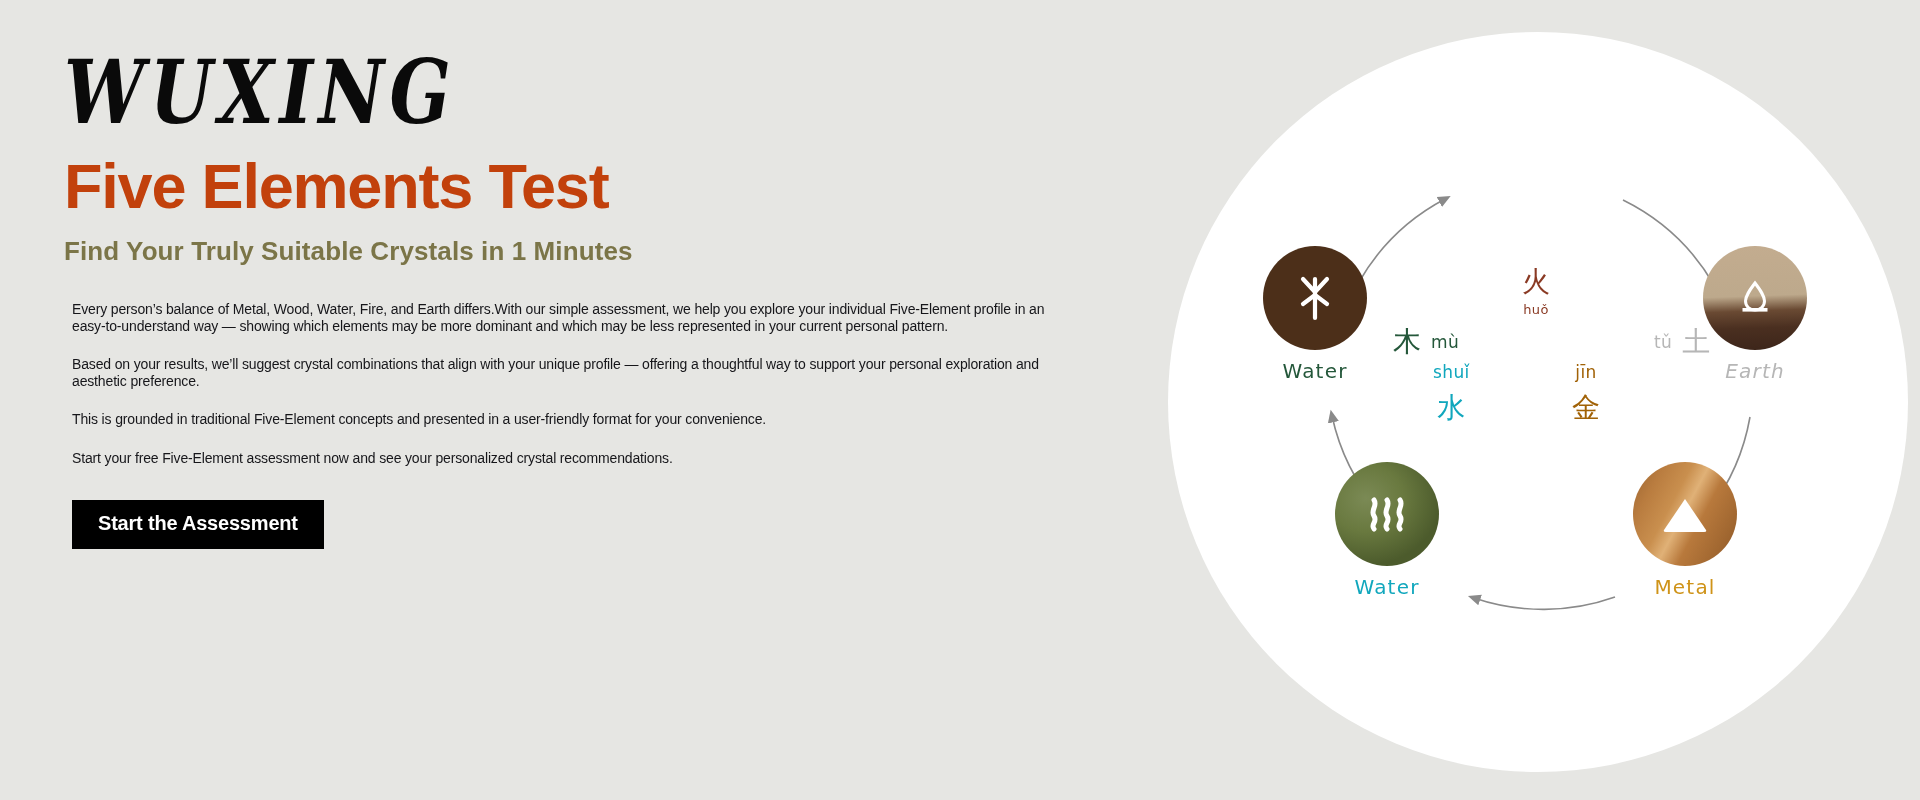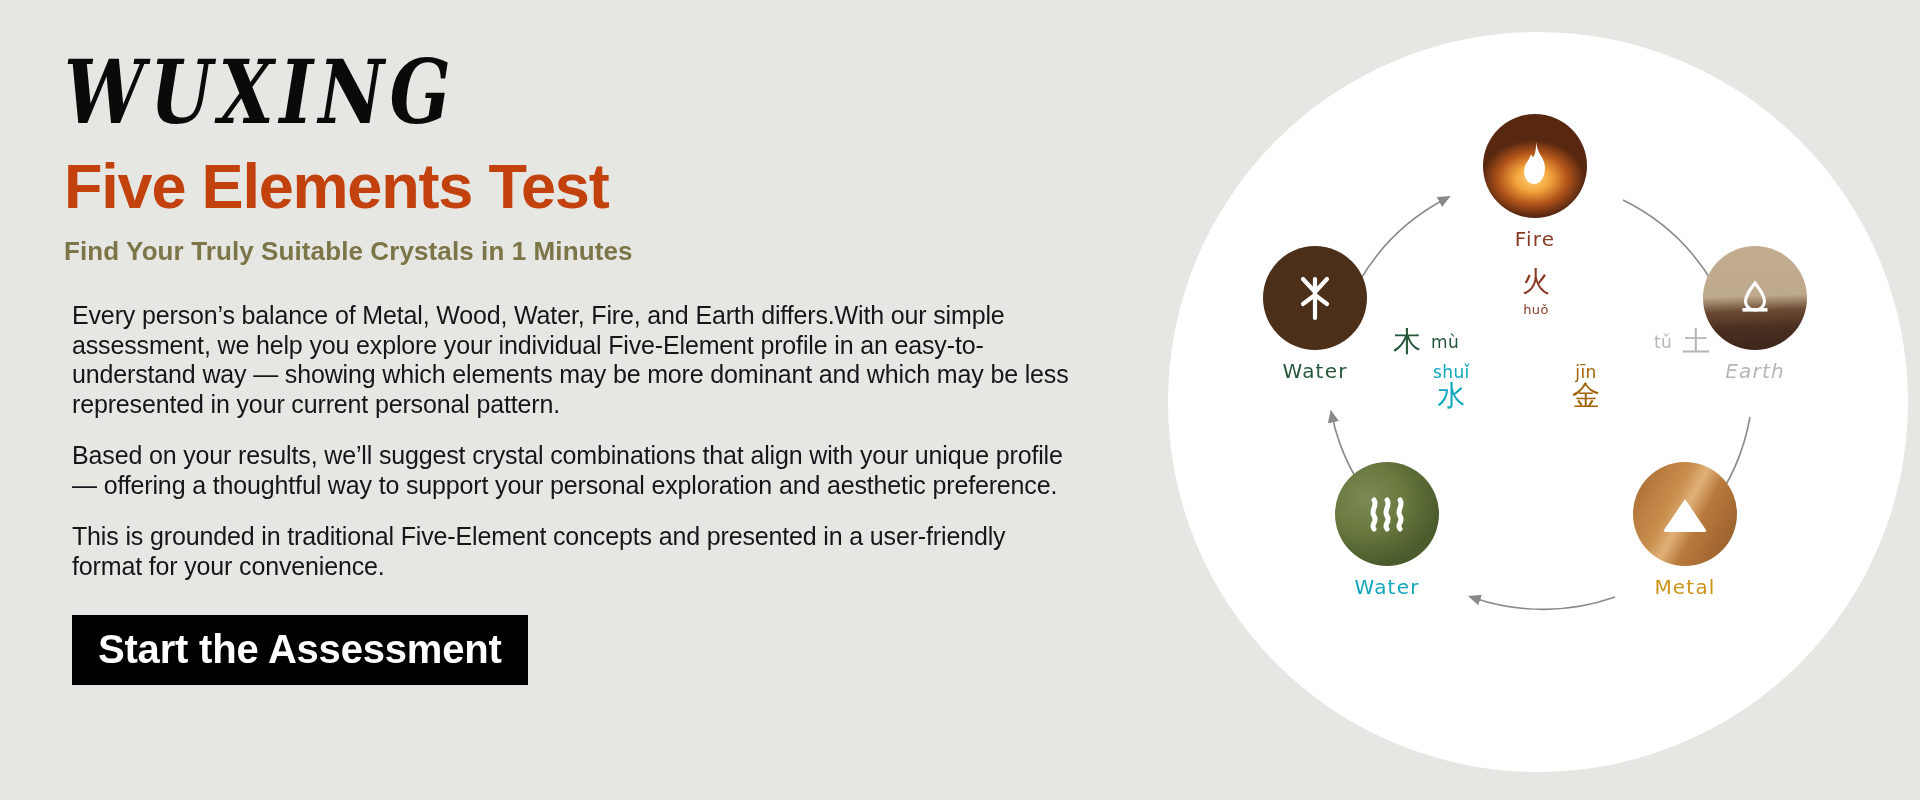--- a/index.html
+++ b/index.html
@@ -66,41 +66,41 @@
   }
 
   .body-block {
     margin-top: 34px;
     margin-left: 8px;
     width: 1010px;
   }
 
   .body-para {
     font-family: "Liberation Sans", sans-serif;
-    font-size: 25px;
+    font-size: 14px;
     line-height: 1.18;
     color: #16161a;
     letter-spacing: -0.15px;
     margin-bottom: 22px;
     max-width: 1002px;
   }
 
   .body-para:last-child { margin-bottom: 0; }
 
   .cta-wrap {
     margin-top: 34px;
     margin-left: 8px;
   }
 
   .cta-button {
     display: inline-block;
     background: #000000;
     color: #ffffff;
     font-family: "Liberation Sans", sans-serif;
-    font-size: 40px;
+    font-size: 20px;
     font-weight: 700;
     letter-spacing: -0.2px;
     padding: 13px 26px 15px 26px;
     border: none;
     border-radius: 0;
     cursor: pointer;
     line-height: 1.05;
   }
 
   
@@ -197,21 +197,21 @@
   .side-mark {
     position: absolute;
     display: flex;
     align-items: center;
     gap: 10px;
     font-family: "DejaVu Sans", sans-serif;
     font-size: 17px;
   }
   .side-mark.stacked {
     flex-direction: column;
-    gap: 0;
+    gap: 12px;
   }
   .side-mark .pin { letter-spacing: 0.4px; }
   .side-mark .chr {
     font-size: 28px;
     line-height: 1;
     font-family: "DejaVu Sans", sans-serif;
   }
 
   .center-mark {
     position: absolute;
@@ -239,20 +239,21 @@
     <div class="brand-title">WUXING</div>
 
     <h1 class="main-title">Five Elements Test</h1>
 
     <div class="sub-title">Find Your Truly Suitable Crystals in 1 Minutes</div>
 
     <div class="body-block">
       <p class="body-para">Every person’s balance of Metal, Wood, Water, Fire, and Earth differs.With our simple assessment, we help you explore your individual Five-Element profile in an easy-to-understand way — showing which elements may be more dominant and which may be less represented in your current personal pattern.</p>
       <p class="body-para">Based on your results, we’ll suggest crystal combinations that align with your unique profile — offering a thoughtful way to support your personal exploration and aesthetic preference.</p>
       <p class="body-para">This is grounded in traditional Five-Element concepts and presented in a user-friendly format for your convenience.</p>
+      <p class="body-para">Start your free Five-Element assessment now and see your personalized crystal recommendations.</p>
     </div>
 
     <div class="cta-wrap">
       <button class="cta-button">Start the Assessment</button>
     </div>
   </div>
 
   <div class="diagram-wrap">
 
     <div class="diagram-disc"></div>
@@ -270,30 +271,20 @@
         <path d="M455,168 A 215,215 0 0 1 546,253"></path>
 
         <path d="M582,385 A 215,215 0 0 1 534,487"></path>
 
         <path d="M447,565 A 215,215 0 0 1 306,566"></path>
 
         <path d="M221,489 A 215,215 0 0 1 164,384"></path>
       </g>
     </svg>
 
-    <div class="node" style="left:367px; top:82px;">
-      <div class="node-disc tex-fire">
-        <div class="glyph">
-          <svg width="40" height="52" viewBox="0 0 40 52">
-            <path d="M21.5 2 C21.5 14 30 17 30 28 C30 37.5 25 44 19.5 44 C13.5 44 9 38.5 9 31.5 C9 24 14 21 16 14 C17.6 19 20 19.5 21.5 2 Z" fill="#ffffff"></path>
-          </svg>
-        </div>
-      </div>
-      <div class="node-label" style="color:#8a3a24;">Fire</div>
-    </div>
 
     <div class="center-mark" style="left:368px; top:235px; color:#8a3a24;">
       <div class="chr-big">火</div>
       <div class="pin-sm" style="margin-top:6px;">huǒ</div>
     </div>
 
     <div class="node" style="left:587px; top:214px;">
       <div class="node-disc tex-earth">
         <div class="glyph">
           <svg width="46" height="46" viewBox="0 0 46 46">

